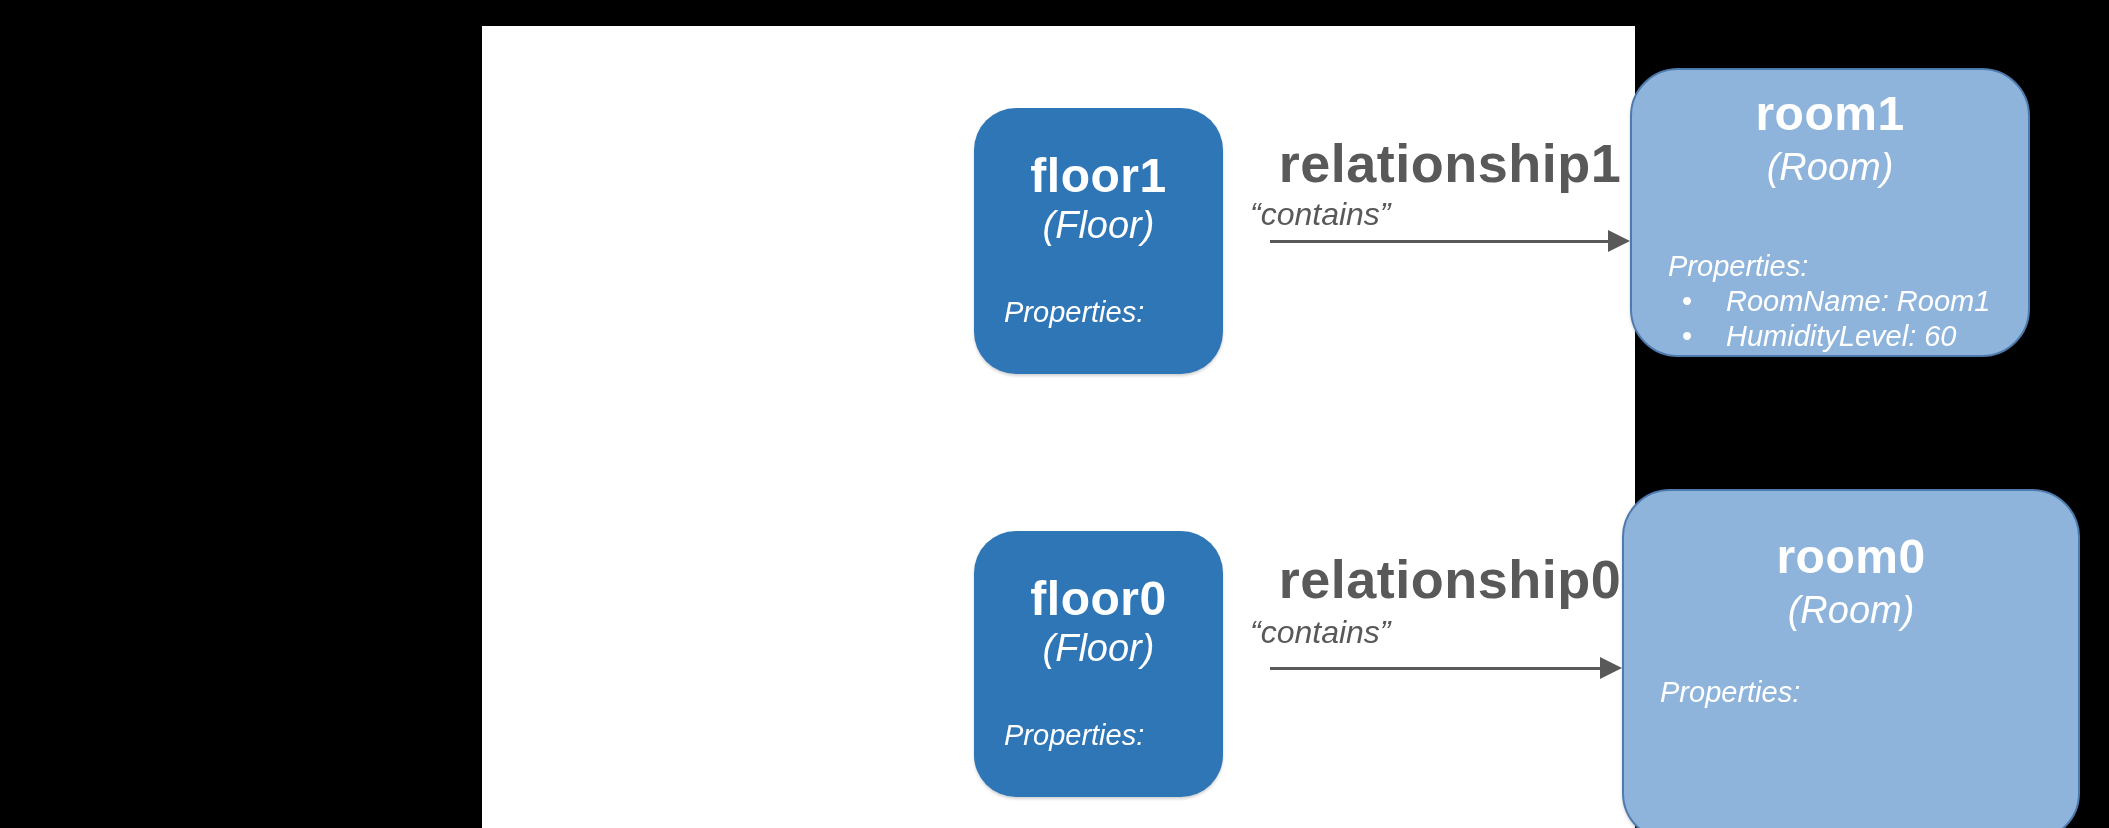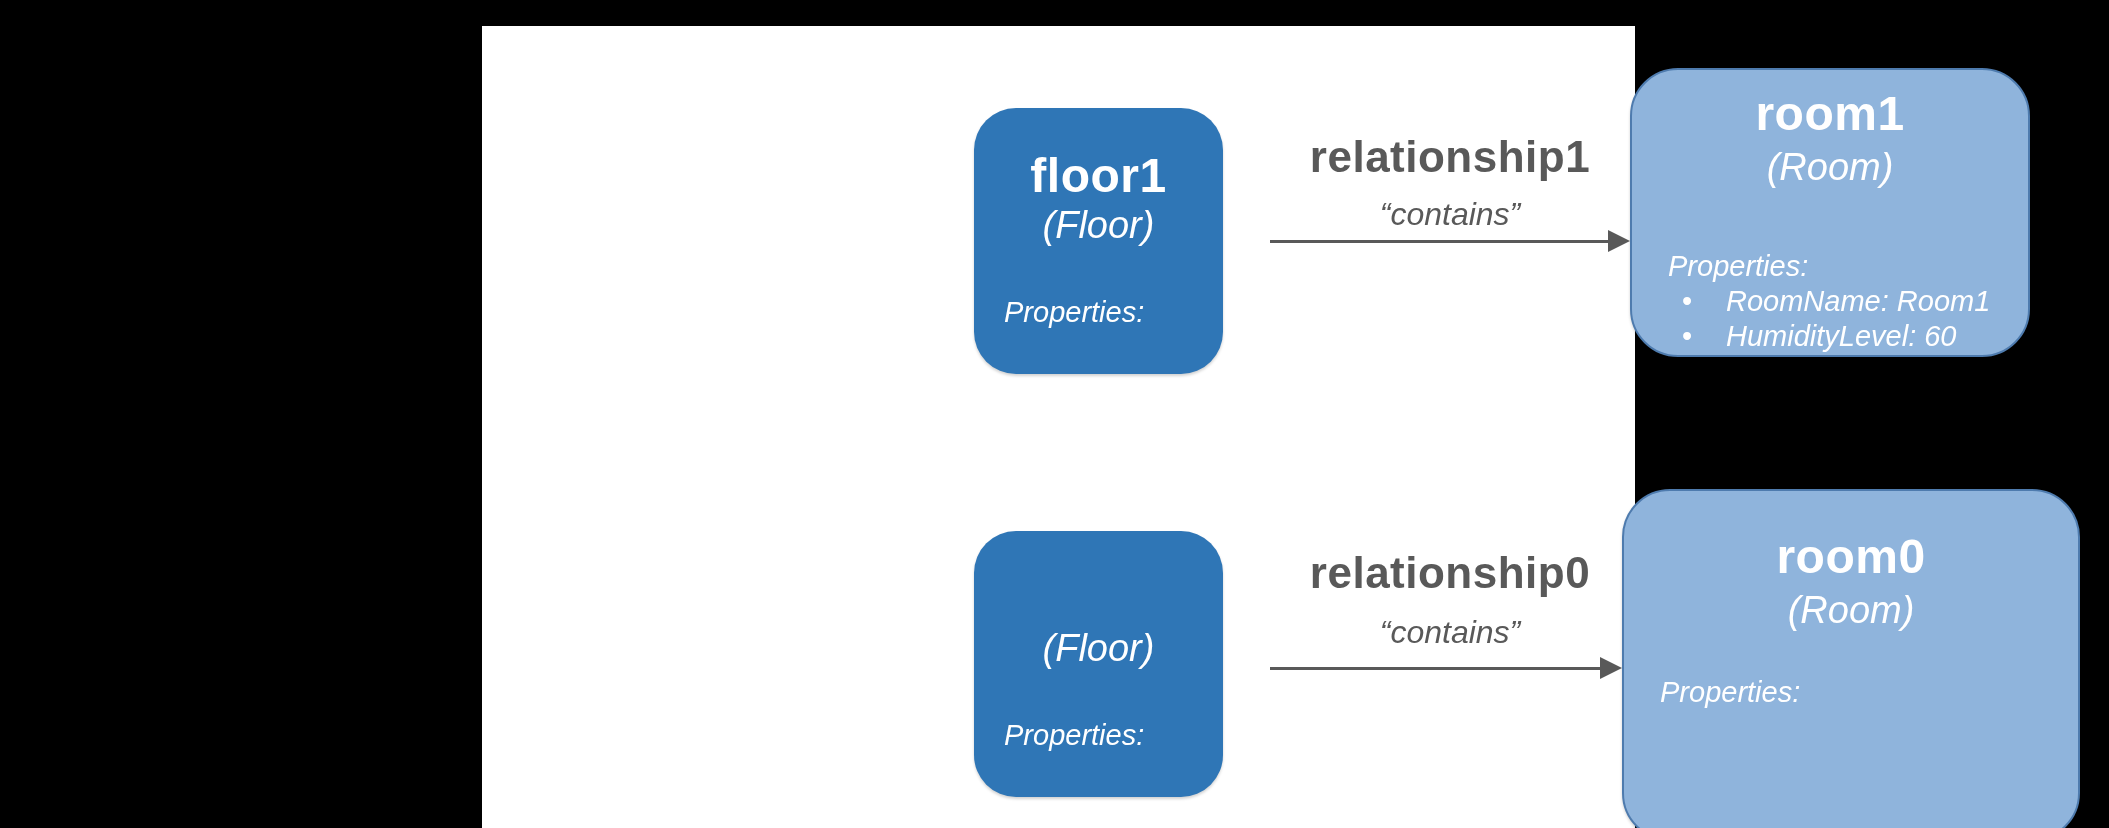--- a/index.html
+++ b/index.html
@@ -93,28 +93,28 @@
     left:14px;
     font-style:normal;
   }
 
   .edge-name{
     position:absolute;
     width:400px;left:768px;
     text-align:center;
     color:var(--label-gray);
     font-weight:bold;
-    font-size:44px;
+    font-size:54px;
     letter-spacing:0.5px;
     white-space:nowrap;
   }
   .edge-kind{
     position:absolute;
     width:400px;left:768px;
-    text-align:center;
+    text-align:left;
     color:var(--label-gray);
     font-style:italic;
     font-size:32px;
     white-space:nowrap;
   }
   #edge1-name{top:106px;}
   #edge1-kind{top:170px;}
   #edge0-name{top:522px;}
   #edge0-kind{top:588px;}
 
@@ -155,20 +155,21 @@
     <div class="node-title">room1</div>
     <div class="node-type">(Room)</div>
     <div class="props-label">Properties:</div>
     <ul class="props-list">
       <li>RoomName: Room1</li>
       <li>HumidityLevel: 60</li>
     </ul>
   </div>
 
   <div class="node node-floor" id="node-floor0">
+    <div class="node-title">floor0</div>
     <div class="node-type">(Floor)</div>
     <div class="props-label">Properties:</div>
   </div>
 
   <div class="edge-name" id="edge0-name">relationship0</div>
   <div class="edge-kind" id="edge0-kind">“contains”</div>
   <div class="arrow-line" id="arrow0-line"></div>
   <div class="arrow-head" id="arrow0-head"></div>
 
   <div class="node node-room" id="node-room0">

